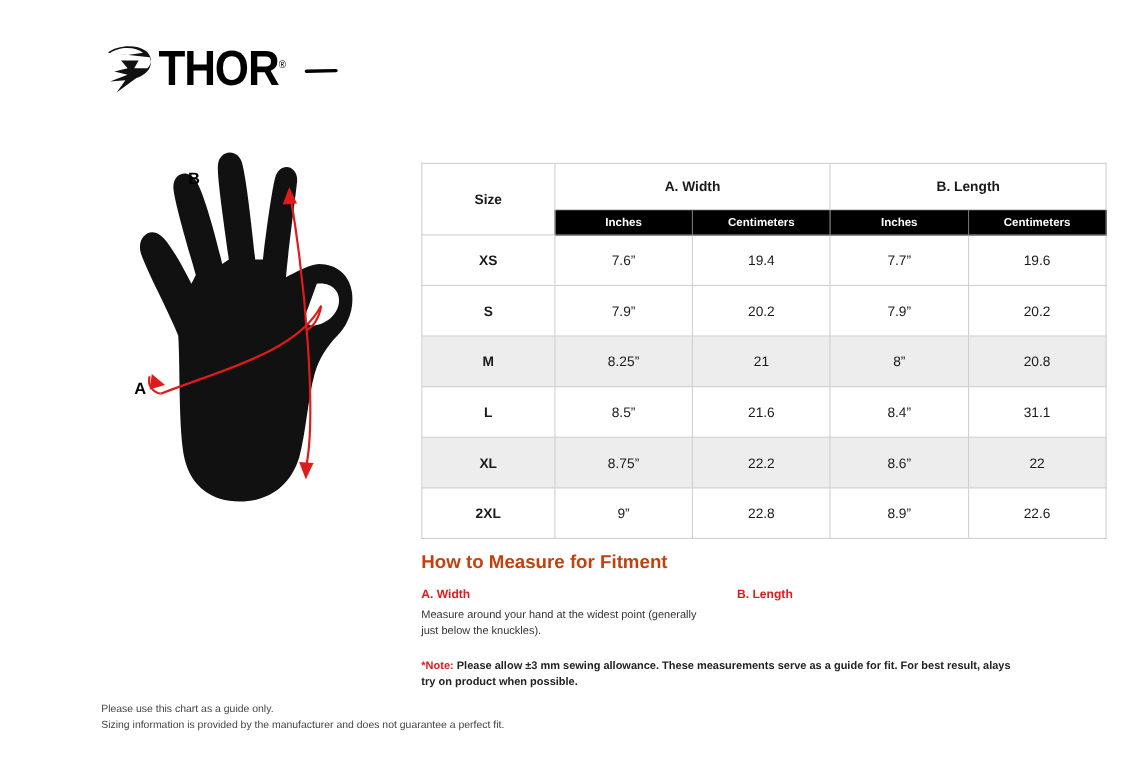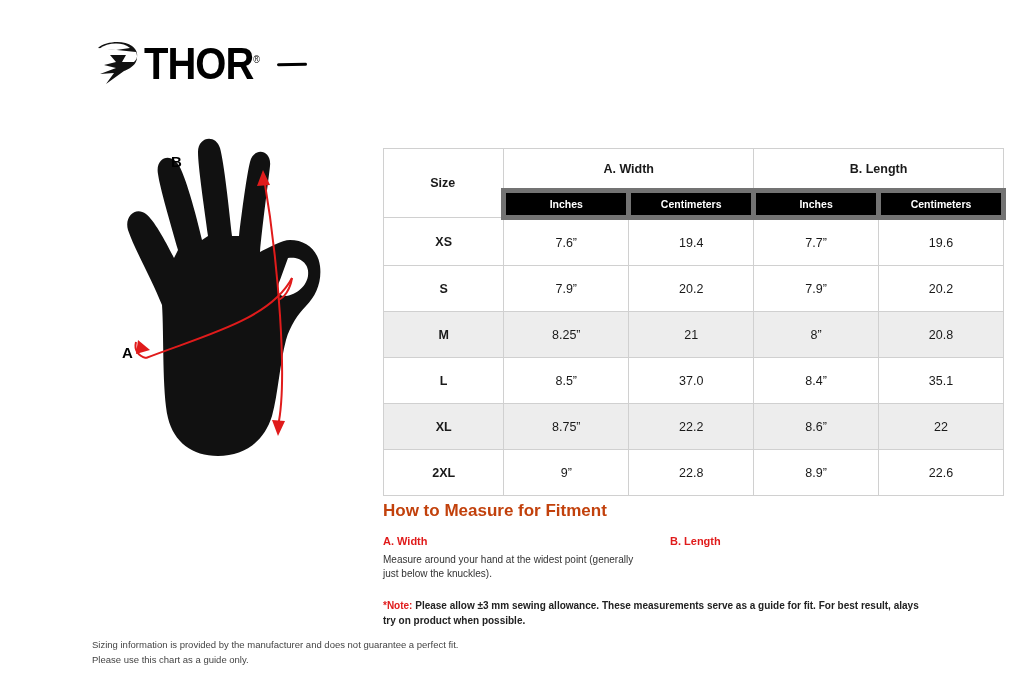--- a/index.html
+++ b/index.html
@@ -113,21 +113,21 @@
     font-weight: bold;
     height: 42px;
     background: #ffffff;
   }
   .size-table thead .sub th {
     background: #000000;
     color: #ffffff;
     font-size: 10.5px;
     font-weight: bold;
     height: 20px;
-    border: 5px solid #737373;
+    border: 1px solid #737373;
   }
   .size-cell {
     font-size: 12.5px;
     font-weight: bold;
   }
   .size-table tbody td {
     height: 43px;
     font-size: 12.5px;
   }
   .size-table tbody tr.alt td {
@@ -288,23 +288,23 @@
       <tr class="alt">
         <td class="size-cell">M</td>
         <td>8.25”</td>
         <td>21</td>
         <td>8”</td>
         <td>20.8</td>
       </tr>
       <tr>
         <td class="size-cell">L</td>
         <td>8.5”</td>
-        <td>37.0</td>
+        <td>21.6</td>
         <td>8.4”</td>
-        <td>35.1</td>
+        <td>31.1</td>
       </tr>
       <tr class="alt">
         <td class="size-cell">XL</td>
         <td>8.75”</td>
         <td>22.2</td>
         <td>8.6”</td>
         <td>22</td>
       </tr>
       <tr>
         <td class="size-cell">2XL</td>
@@ -326,17 +326,17 @@
   <div class="measure-col b">
     <div class="measure-head">B. Length</div>
   </div>
 
   <div class="note">
     <span class="note-label">*Note:</span>
     <span class="note-body">Please allow ±3 mm sewing allowance. These measurements serve as a guide for fit. For best result, alays try on product when possible.</span>
   </div>
 
   <div class="disclaimer">
+    <div>Please use this chart as a guide only.</div>
     <div>Sizing information is provided by the manufacturer and does not guarantee a perfect fit.</div>
-    <div>Please use this chart as a guide only.</div>
   </div>
 
 </div>
 
 </body></html>

